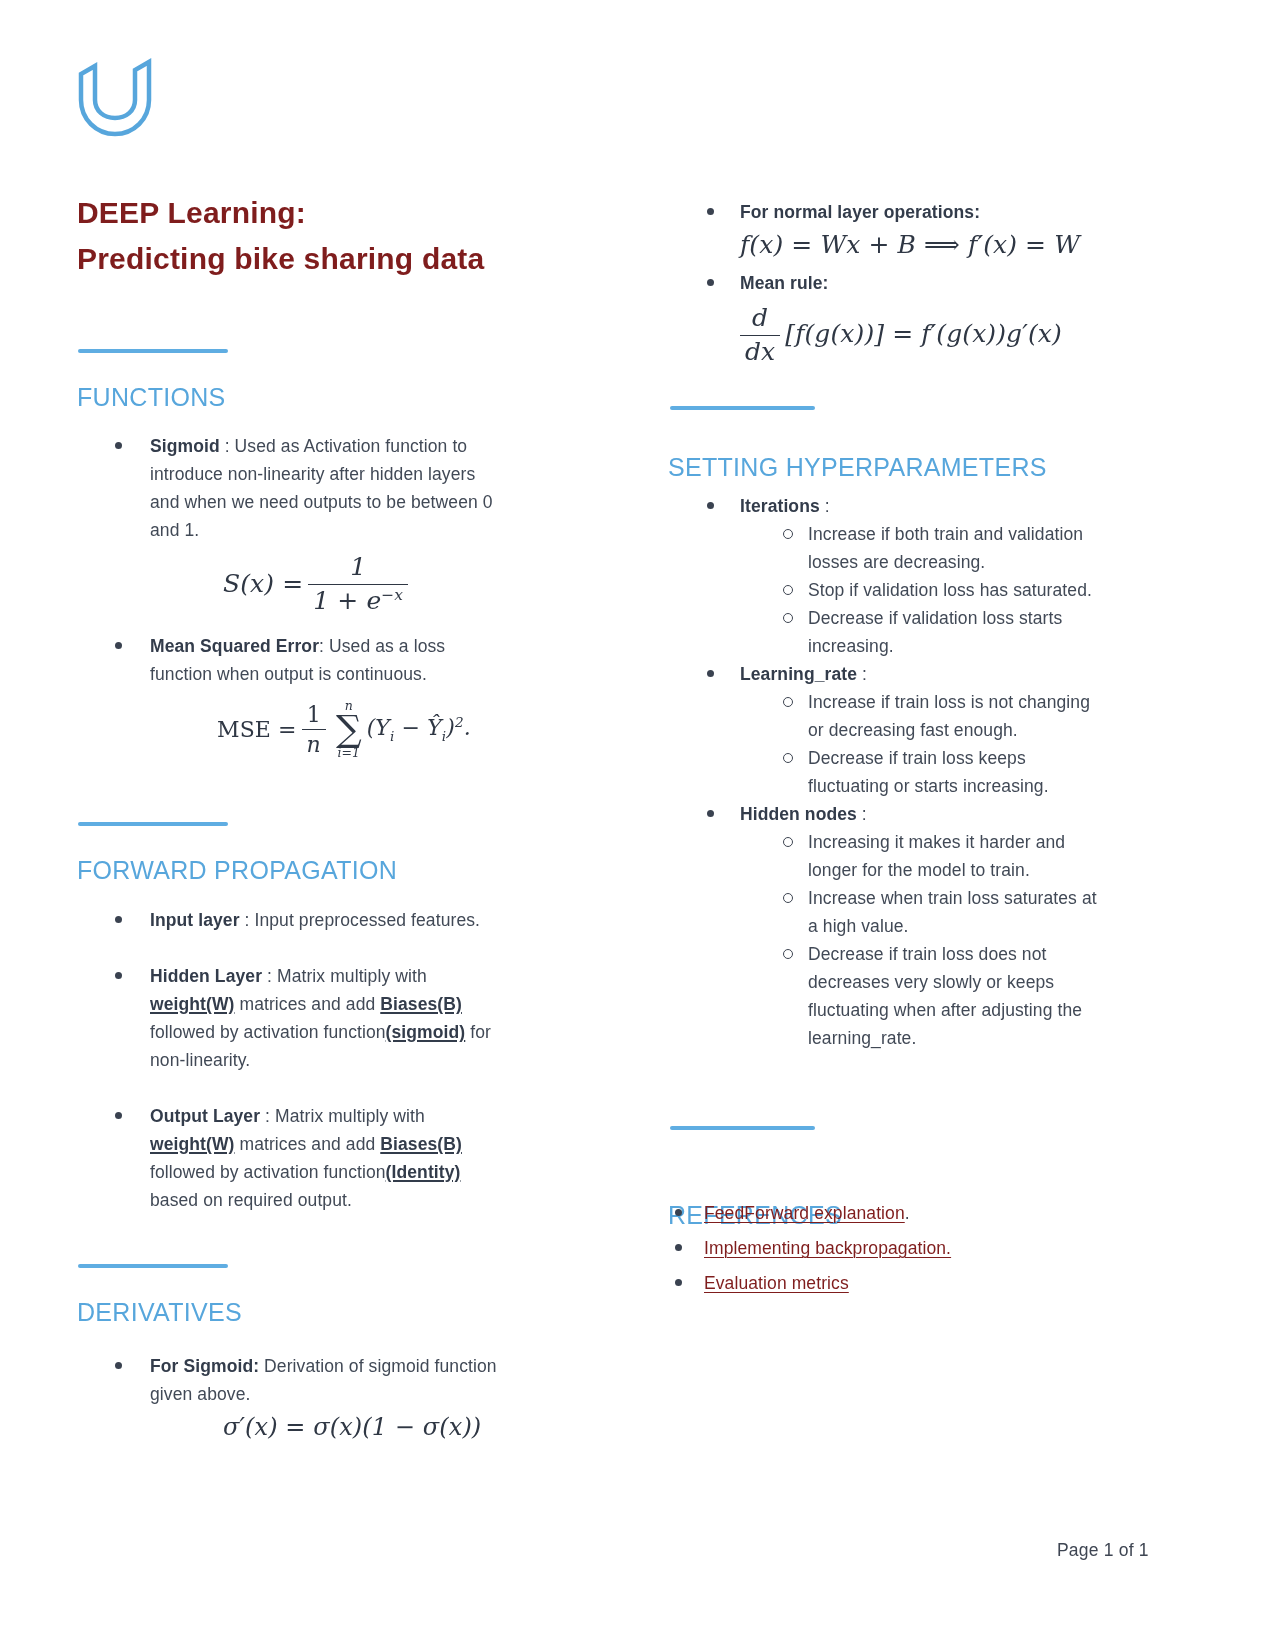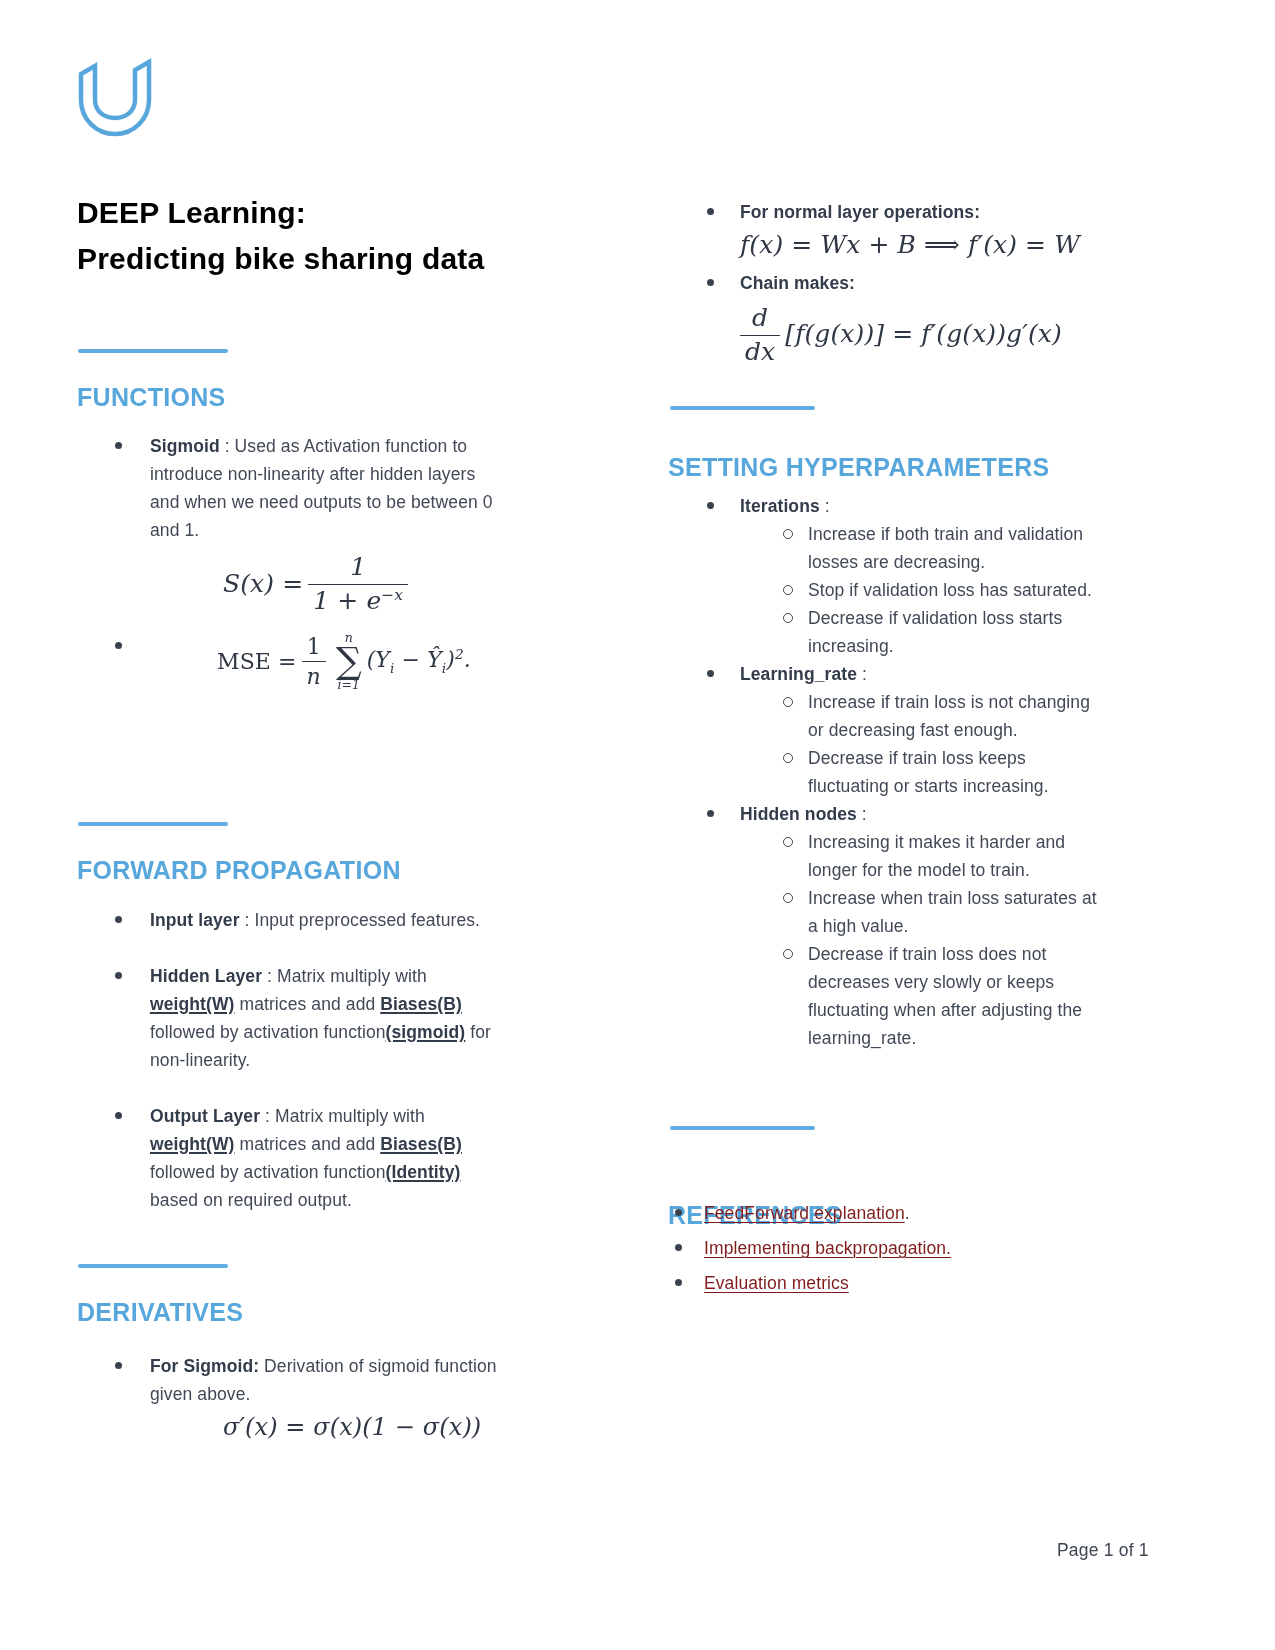--- a/index.html
+++ b/index.html
@@ -3,22 +3,22 @@
 <meta charset="utf-8">
 <style>
   html,body { margin:0; padding:0; background:#ffffff; }
   .page {
     position:relative; width:1275px; height:1650px; background:#ffffff;
     font-family:"Liberation Sans","DejaVu Sans",sans-serif;
     color:#414956; overflow:hidden;
   }
   .abs { position:absolute; }
   
-  .title { font-size:30px; line-height:46px; font-weight:bold; color:#000000; letter-spacing:0.2px; }
-  .sec-h { font-size:25px; line-height:30px; font-weight:bold; color:#57A6DC; letter-spacing:0.3px; }
+  .title { font-size:30px; line-height:46px; font-weight:bold; color:#7f1d1d; letter-spacing:0.2px; }
+  .sec-h { font-size:25px; line-height:30px; font-weight:normal; color:#57A6DC; letter-spacing:0.3px; }
   .divider { width:150px; height:4px; background:#5FADE2; border-radius:2px; }
   
   .body-txt { font-size:17.5px; line-height:28px; letter-spacing:0.1px; }
   .b { font-weight:bold; color:#333C4B;text-align:center; }
   .u { text-decoration:underline; text-decoration-thickness:1.6px; text-underline-offset:2px; }
   
   ul { list-style:none; margin:0; padding:0; }
   .l1 > li { position:relative; }
   .l1.left-list > li { padding-left:73px; }
   .l1.left-list > li::before { content:""; position:absolute; left:38px; top:10px; width:7px; height:7px; border-radius:50%; background:#3A4250; }
@@ -69,20 +69,21 @@
       <div><span class="b">Sigmoid</span><span> : Used as Activation function to</span><br><span>introduce non-linearity after hidden layers</span><br><span>and when we need outputs to be between 0</span><br><span>and 1.</span></div>
       <div class="math m25" style="margin:8px 0 16px 73px;">
         <span>S(x) = </span>
         <span class="frac">
           <span class="fnum">1</span>
           <span class="fden"><span>1 + e</span><sup>−x</sup></span>
         </span>
       </div>
     </li>
     <li>
+      <div><span class="b">Mean Squared Error</span><span>: Used as a loss</span><br><span>function when output is continuous.</span></div>
       <div class="math m22" style="margin:12px 0 0 67px;">
         <span class="roman">MSE = </span>
         <span class="frac">
           <span class="fnum roman">1</span>
           <span class="fden">n</span>
         </span>
         <span class="sum">
           <span class="lim">n</span>
           <span class="sigma">∑</span>
           <span class="lim">i=1</span>
@@ -120,21 +121,21 @@
   </ul>
 
   <ul class="abs l1 right-list body-txt" style="left:668px; top:198px; width:560px;">
     <li>
       <div><span class="b">For normal layer operations:</span></div>
       <div class="math m25" style="margin:5px 0 9px 0;">
         <span>f(x) = Wx + B  ⟹  f′(x) = W</span>
       </div>
     </li>
     <li>
-      <div><span class="b">Chain makes:</span></div>
+      <div><span class="b">Mean rule:</span></div>
       <div class="math m25" style="margin:6px 0 0 0;">
         <span class="frac" style="margin-left:0;">
           <span class="fnum">d</span>
           <span class="fden">dx</span>
         </span>
         <span>[f(g(x))] = f′(g(x))g′(x)</span>
       </div>
     </li>
   </ul>
 

